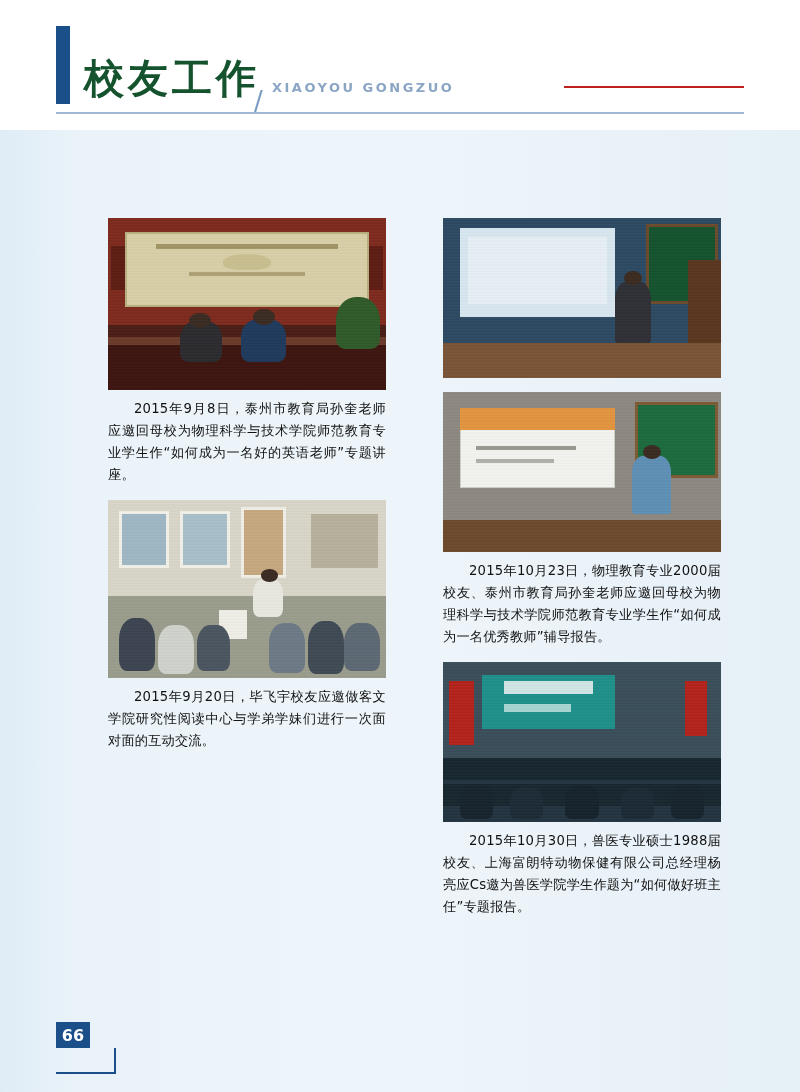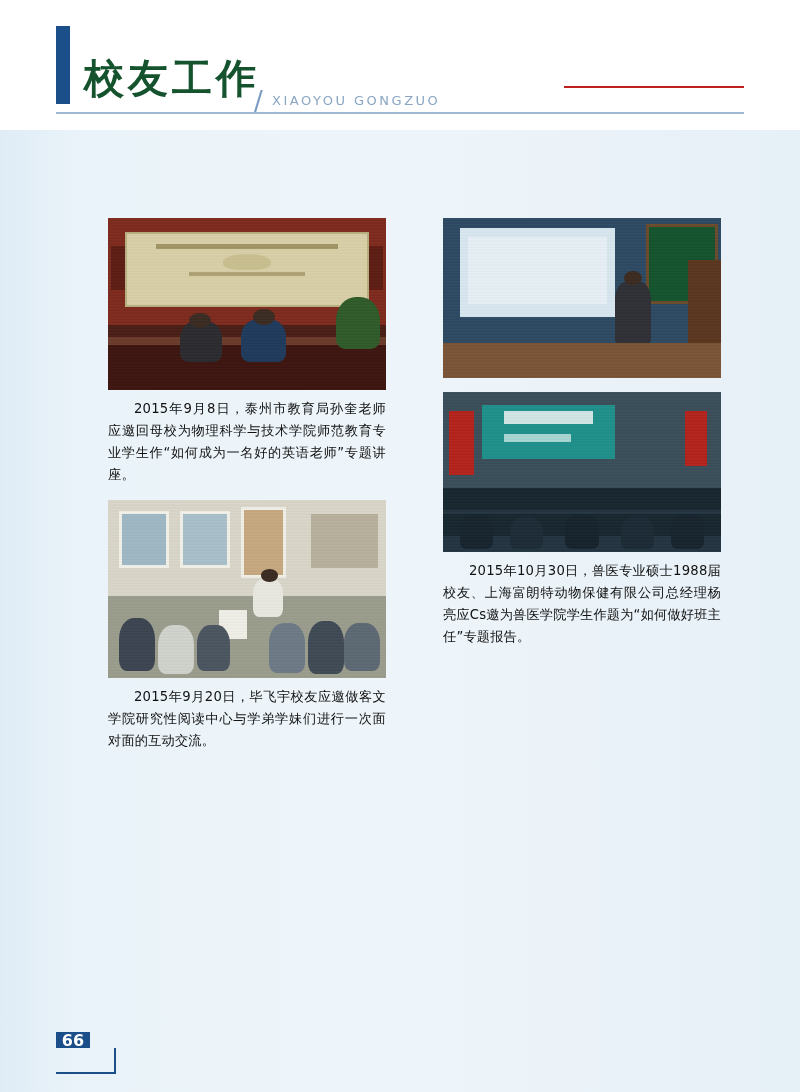--- a/index.html
+++ b/index.html
@@ -39,25 +39,25 @@
     font-family: "DejaVu Sans", "Liberation Sans", sans-serif;
   }
   .header-slash {
     position: absolute;
     left: 254px; top: 86px;
     font-size: 26px;
     color: #7a9cc0;
   }
   .header-pinyin {
     position: absolute;
-    left: 272px; top: 93px;
+    left: 272px; top: 80px;
     font-size: 13px;
     letter-spacing: 2.5px;
     color: #8aa6c4;
-    font-weight: normal;
+    font-weight: bold;
   }
   .header-rule {
     position: absolute;
     left: 56px; top: 112px;
     width: 688px; height: 2px;
     background: #9fb8d2;
   }
 
   
   .logo-wrap {
@@ -165,21 +165,21 @@
     text-align: justify;
     margin-top: 8px;
     text-indent: 26px;
     letter-spacing: 0.2px;
   }
 
   
   .pagenum-box {
     position: absolute;
     left: 56px; bottom: 44px;
-    width: 34px; height: 16px;
+    width: 34px; height: 26px;
     background: #1b4f8a;
     color: #fff;
     font-size: 16px;
     font-weight: bold;
     display: flex;
     align-items: center;
     justify-content: center;
   }
   .pagenum-rule-h {
     position: absolute;
@@ -347,20 +347,37 @@
           <div class="board" style="right:1%; top:4%; width:26%; height:50%;"></div>
           <div class="door" style="right:0%; top:26%; width:12%; height:52%; background:#5a3620;"></div>
           <div class="desk"></div>
           <div class="man-body" style="left:62%; top:40%; width:13%; height:38%; background:#2f3036;"></div>
           <div class="man-head" style="left:65%; top:33%; width:6.5%; height:9%;"></div>
         </div>
         <div class="ph-grain"></div>
       </div>
     </div>
 
+    <div class="block">
+      <div class="photo s3" style="height:160px;">
+        <div class="sc">
+          <div class="wall"></div>
+          <div class="slide"></div>
+          <div class="slide-bar"></div>
+          <div class="slide-t1"></div>
+          <div class="slide-t2"></div>
+          <div class="board"></div>
+          <div class="desk"></div>
+          <div class="woman-body"></div>
+          <div class="woman-head"></div>
+        </div>
+        <div class="ph-grain"></div>
+      </div>
+      <div class="caption">2015年10月23日，物理教育专业2000届校友、泰州市教育局孙奎老师应邀回母校为物理科学与技术学院师范教育专业学生作“如何成为一名优秀教师”辅导报告。</div>
+    </div>
 
     <div class="block">
       <div class="photo s5" style="height:160px;">
         <div class="sc">
           <div class="wall"></div>
           <div class="redbanner"></div>
           <div class="redbanner2"></div>
           <div class="slide"></div>
           <div class="slide-hdr"></div>
           <div class="slide-sub"></div>

